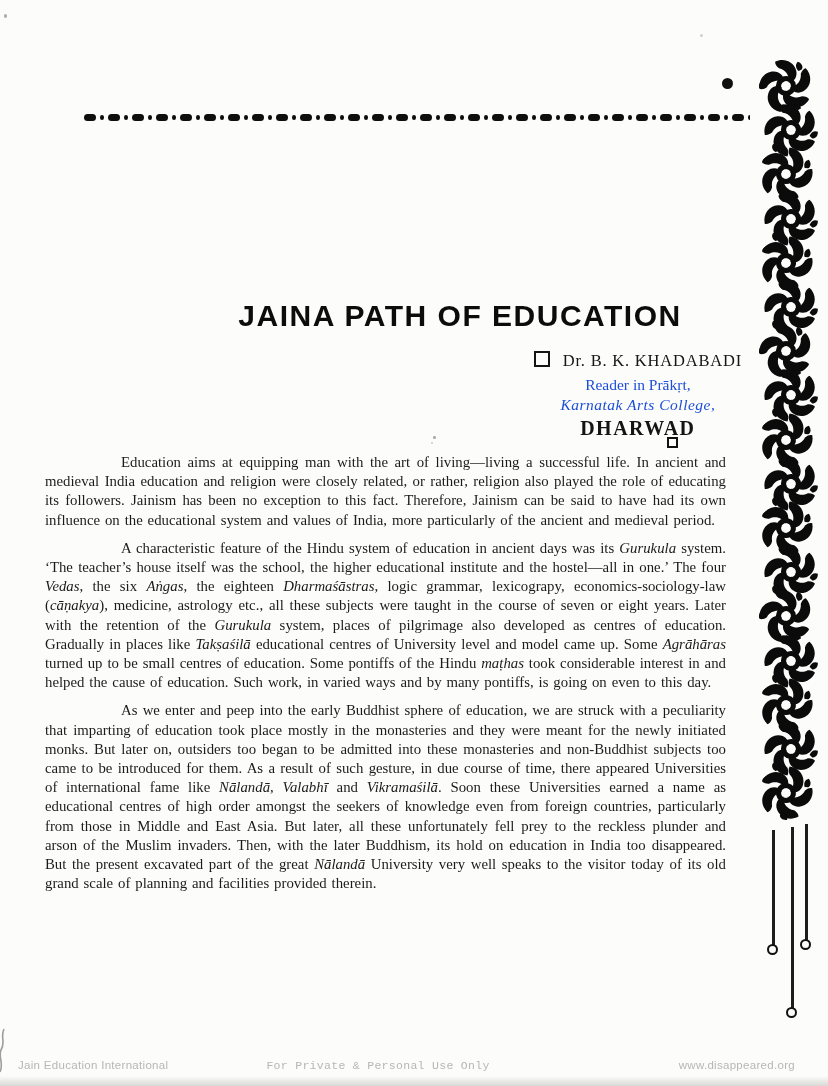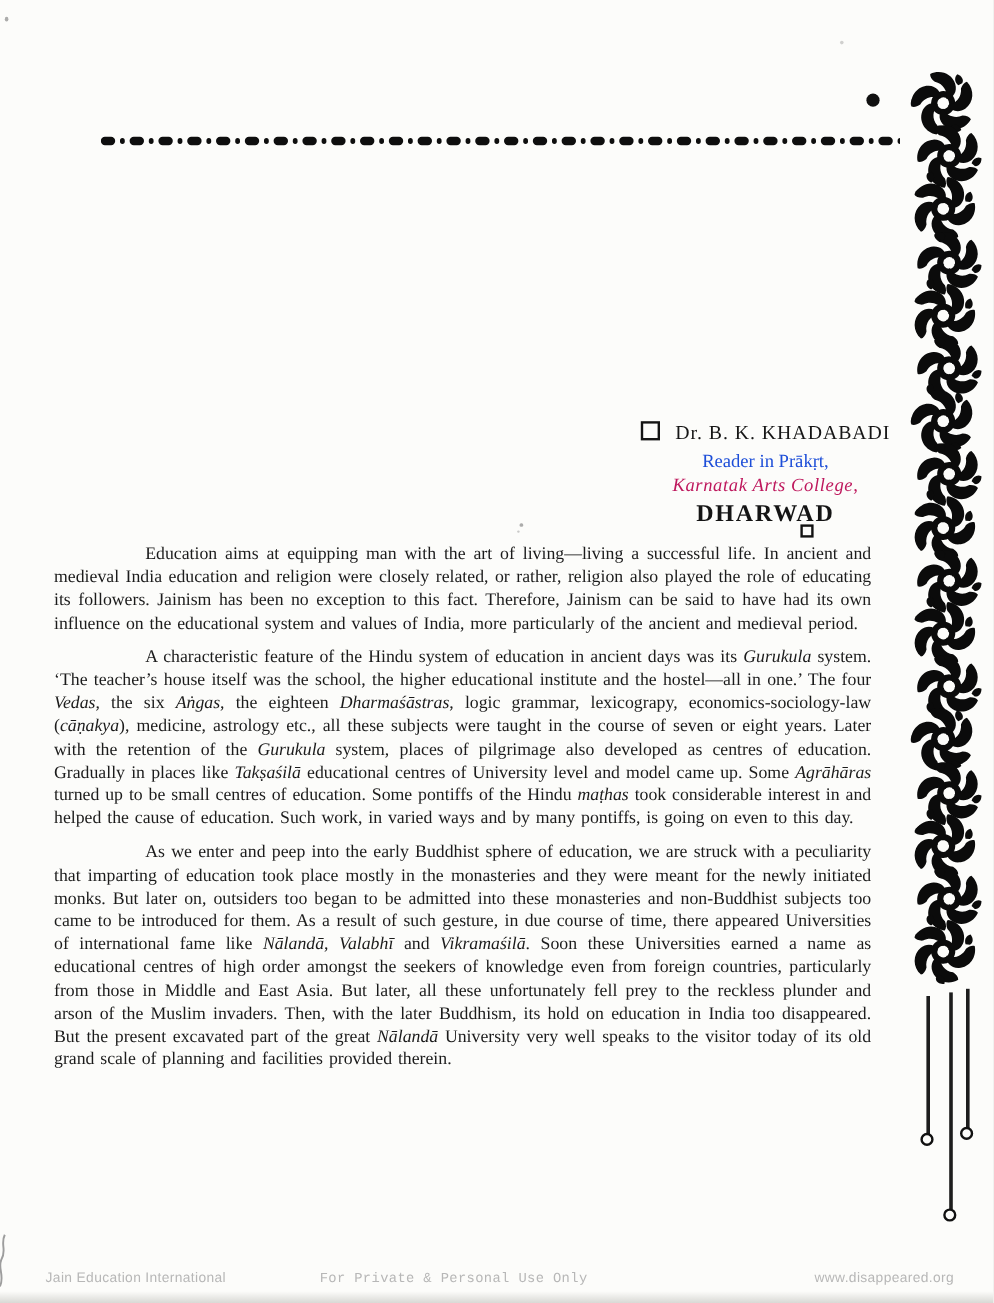--- a/index.html
+++ b/index.html
@@ -43,41 +43,41 @@
   
   .author-block{
     position:absolute;right:86px;top:351px;text-align:center;line-height:1;
   }
   .author-line1{font-size:16.5px;color:#161616;letter-spacing:0.8px;white-space:nowrap;}
   .author-checkbox{
     display:inline-block;width:12px;height:12px;border:2px solid #141414;
     margin-right:13px;vertical-align:-1px;background:transparent;
   }
   .author-role{font-size:15.5px;margin-top:7px;color:#1d4ed8;}
-  .author-college{font-size:15.5px;font-style:italic;margin-top:5px;letter-spacing:0.5px;color:#be185d;}
+  .author-college{font-size:15.5px;font-style:italic;margin-top:5px;letter-spacing:0.5px;color:#1d4ed8;}
   .author-city{font-size:20px;font-weight:bold;letter-spacing:1.5px;margin-top:5px;color:#141414;}
   .end-square{
     position:absolute;left:667px;top:437px;width:11px;height:11px;
     border:2.5px solid #121212;box-sizing:border-box;background:transparent;
   }
   
   .article-body{
     position:absolute;left:45px;top:453px;width:681px;
     font-size:14.8px;line-height:19.2px;text-align:justify;
     word-spacing:1.2px;color:#1b1b1b;
   }
   .article-body p{margin:0 0 9px 0;text-indent:76px;}
   .article-body .it{font-style:italic;}
   
   .footer-left,.footer-center,.footer-right{
     position:absolute;top:1059px;
     font-family:"Liberation Sans", sans-serif;
     font-size:11.5px;color:#b7b7b7;letter-spacing:0.3px;
   }
-  .footer-left{left:38px;text-align:right;}
+  .footer-left{left:18px;text-align:right;}
   .footer-center{left:0;width:756px;text-align:center;font-family:Liberation Mono, monospace;}
   .footer-right{right:33px;}
   
   .bottom-band{
     position:absolute;left:0;bottom:0;width:828px;height:10px;
     background:linear-gradient(#fcfcfa,#d8d8d4);
   }
   .edge-squiggle{position:absolute;left:-2px;top:1028px;width:10px;height:50px;}
   .speck{position:absolute;border-radius:50%;background:#6a6a6a;opacity:0.55;}
 </style>
@@ -252,20 +252,21 @@
       </div>
     </div>
 
   <div class="pendant" style="left:772px;top:830px;height:115px;"></div>
   <div class="pendant-ring" style="left:767px;top:944px;"></div>
   <div class="pendant" style="left:791px;top:827px;height:181px;"></div>
   <div class="pendant-ring" style="left:786px;top:1007px;"></div>
   <div class="pendant" style="left:805px;top:824px;height:116px;"></div>
   <div class="pendant-ring" style="left:800px;top:939px;"></div>
 
+  <div class="doc-title">JAINA PATH OF EDUCATION</div>
 
   <div class="author-block">
     <div class="author-line1"><span class="author-checkbox"></span><span>Dr. B. K. KHADABADI</span></div>
     <div class="author-role">Reader in Prākṛt,</div>
     <div class="author-college">Karnatak Arts College,</div>
     <div class="author-city">DHARWAD</div>
   </div>
   <div class="end-square"></div>
 
   <div class="article-body" id="articleBody">

